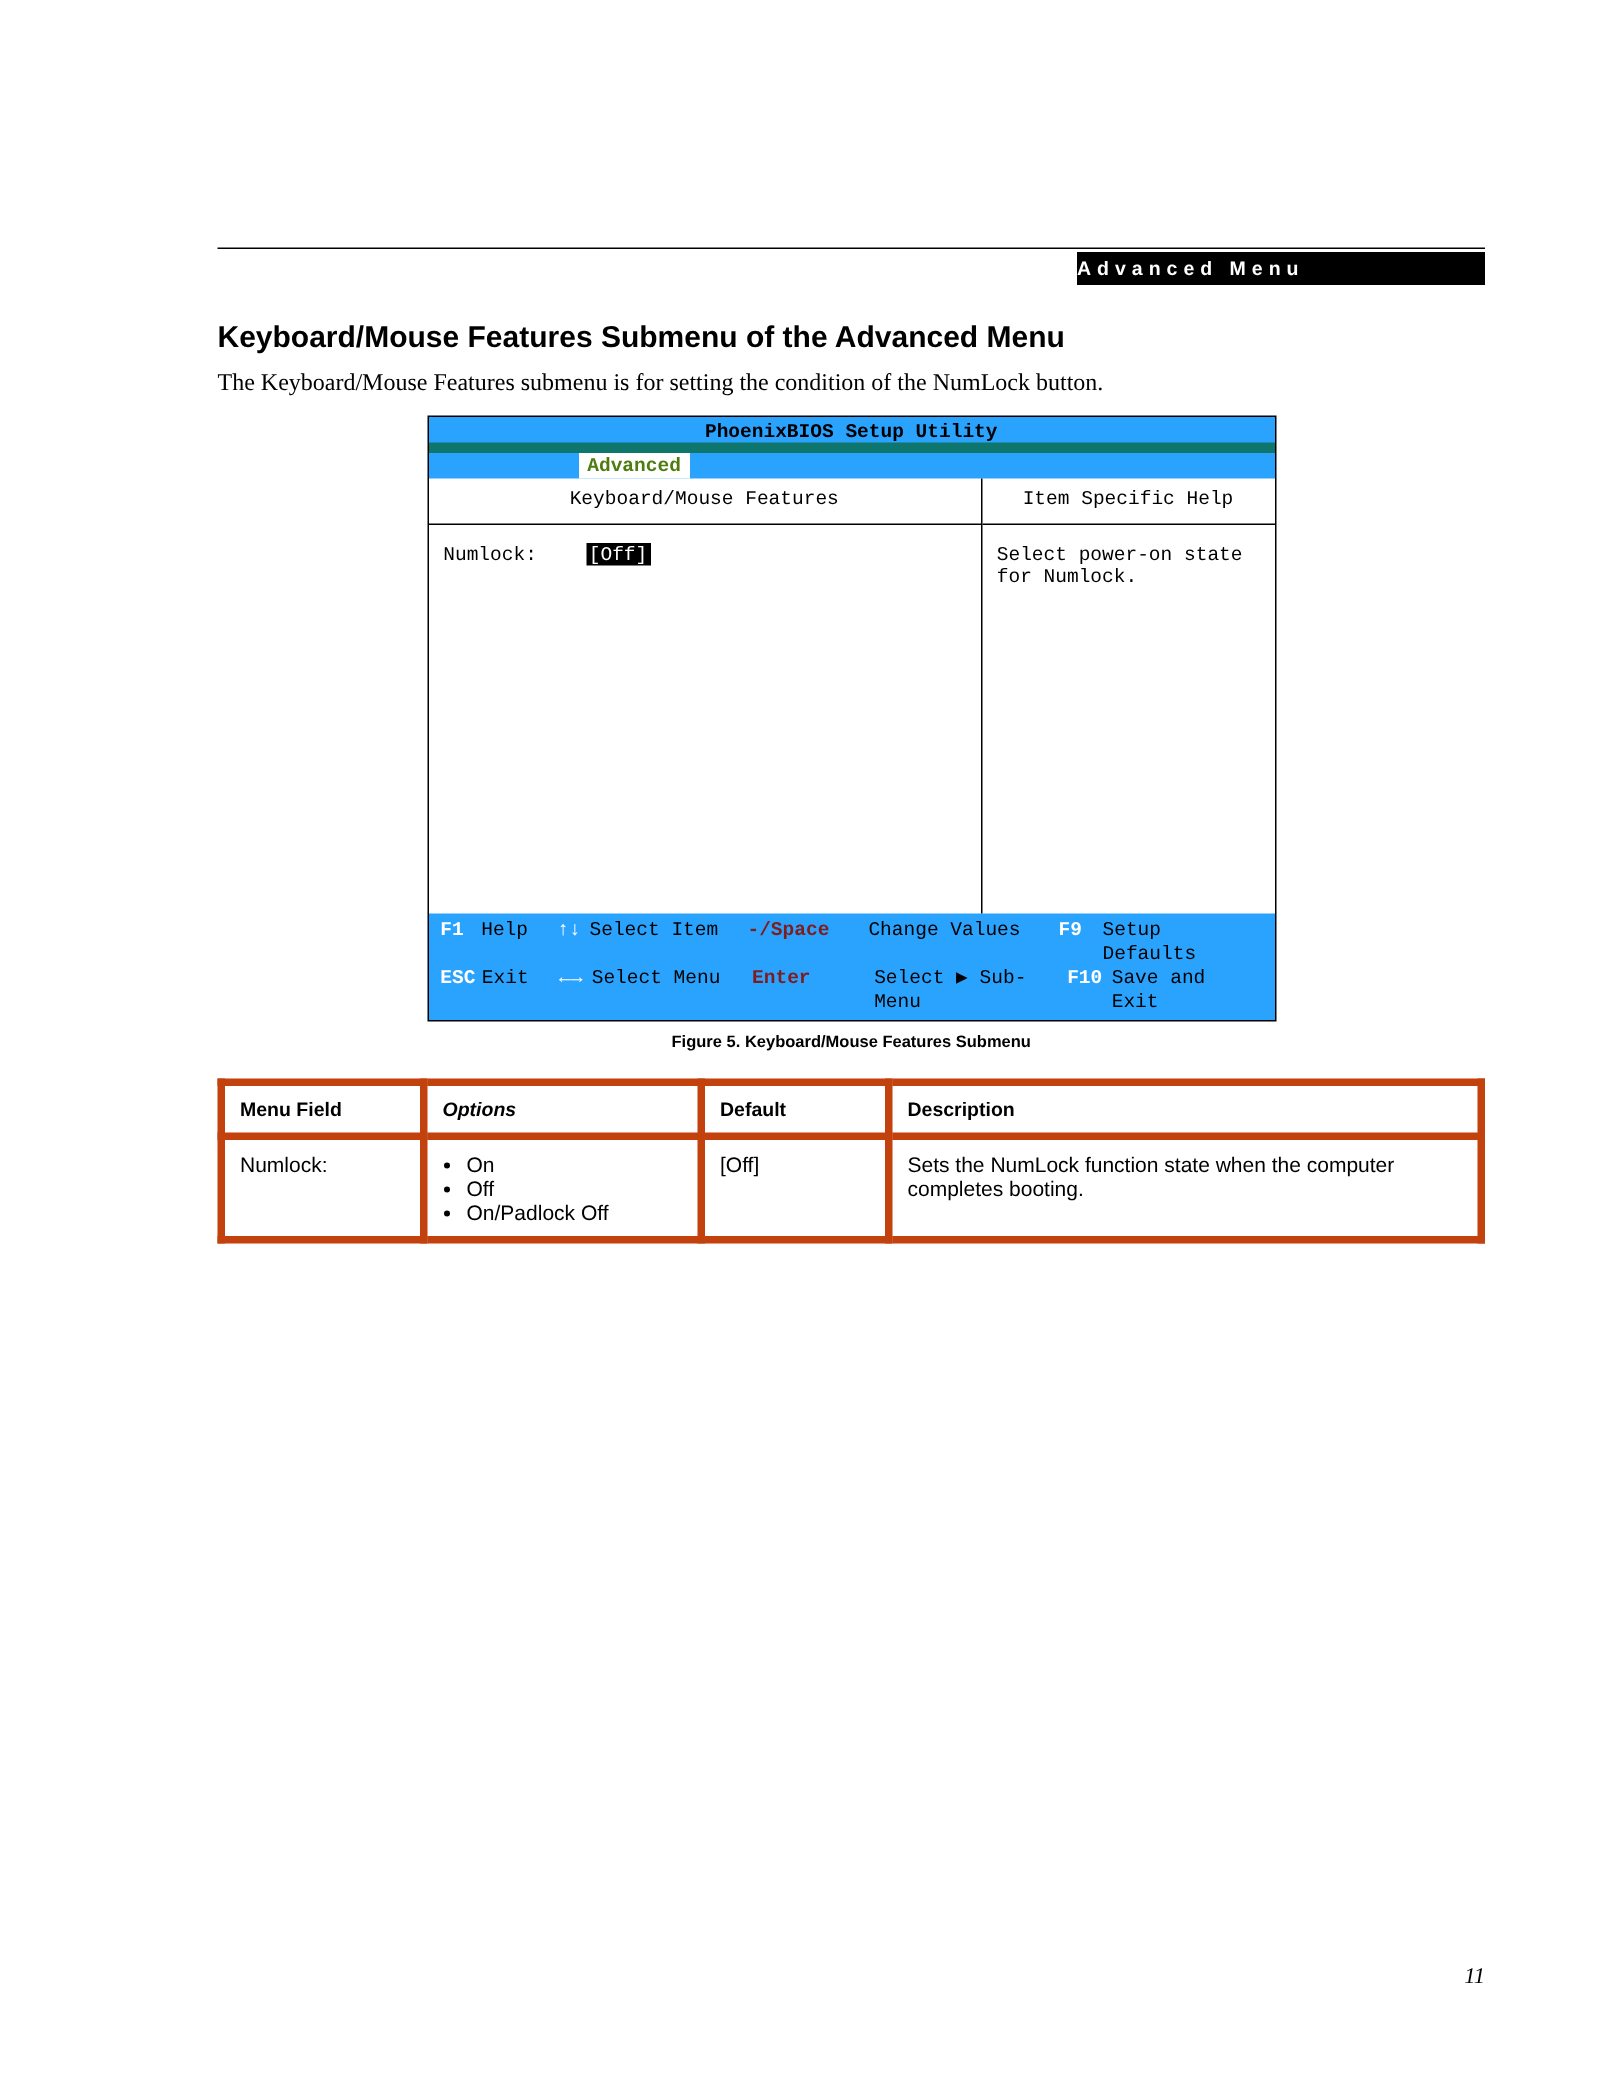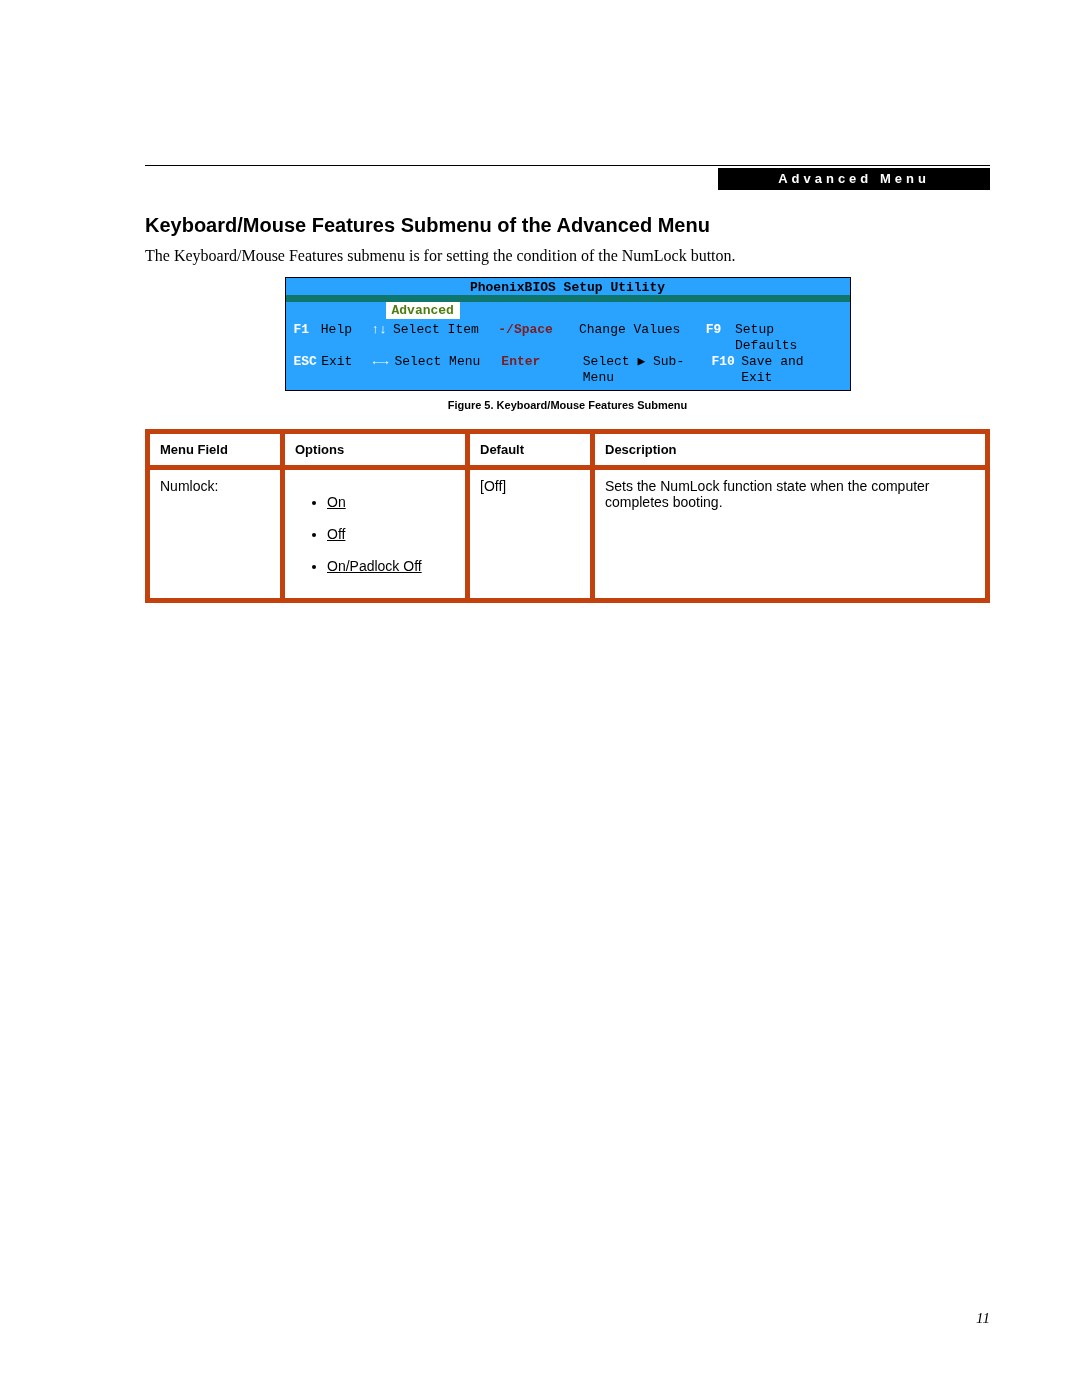--- a/index.html
+++ b/index.html
@@ -27,21 +27,21 @@
     top: 168px;
     right: 90px;
     height: 22px;
     width: 272px;
     background: #000;
     color: #fff;
     font-family: Arial, Helvetica, sans-serif;
     font-weight: bold;
     font-size: 13px;
     letter-spacing: 4px;
-    text-align: center;
+    text-align: left;
     line-height: 22px;
   }
   h2.section-title {
     font-family: Liberation Sans, sans-serif;
     font-weight: bold;
     font-size: 20px;
     margin: 48px 0 8px 0;
   }
   p.intro {
     font-size: 16px;
@@ -159,24 +159,24 @@
     border: 5px solid #c2410c;
     text-align: left;
     vertical-align: top;
     padding: 8px 10px;
   }
   table.fields th {
     font-weight: bold;
     font-size: 13px;
   }
   .col-menu { width: 110px; }
-  .col-opt  { width: 160px; }
+  .col-opt  { width: 160px; font-style: italic; }
   .col-def  { width: 100px; }
   ul.opts { margin: 0; padding-left: 16px; }
-  ul.opts li { margin: 16px; padding: 0; text-decoration: underline; }
+  ul.opts li { margin: 0; padding: 0; }
   .pagenum {
     position: absolute;
     bottom: 70px;
     right: 90px;
     font-style: italic;
     font-size: 15px;
   }
 </style>
 </head>
 <body>
@@ -186,20 +186,38 @@
   <div class="hdr-bar">Advanced Menu</div>
 
   <h2 class="section-title">Keyboard/Mouse Features Submenu of the Advanced Menu</h2>
   <p class="intro">The Keyboard/Mouse Features submenu is for setting the condition of the NumLock button.</p>
 
   <div class="bios-wrap">
     <div class="bios">
       <div class="bios-titlebar">PhoenixBIOS Setup Utility</div>
       <div class="bios-tabs">
         <div class="bios-tab-active">Advanced</div>
+      </div>
+      <div class="bios-body">
+        <div class="bios-main">
+          <div class="bios-col-header">Keyboard/Mouse Features</div>
+          <div class="bios-main-content">
+            <div class="bios-row">
+              <span class="bios-label">Numlock:</span>
+              <span class="bios-value">[Off]</span>
+            </div>
+          </div>
+        </div>
+        <div class="bios-help">
+          <div class="bios-col-header">Item Specific Help</div>
+          <div class="bios-help-content">
+            <div>Select power-on state</div>
+            <div>for Numlock.</div>
+          </div>
+        </div>
       </div>
       <div class="bios-footer">
         <div class="row">
           <span class="fk">F1</span>
           <span class="fl">Help</span>
           <span class="fk2">↑↓</span>
           <span class="fl2">Select Item</span>
           <span class="fk3">-/Space</span>
           <span class="fl3">Change Values</span>
           <span class="fk4">F9</span>

